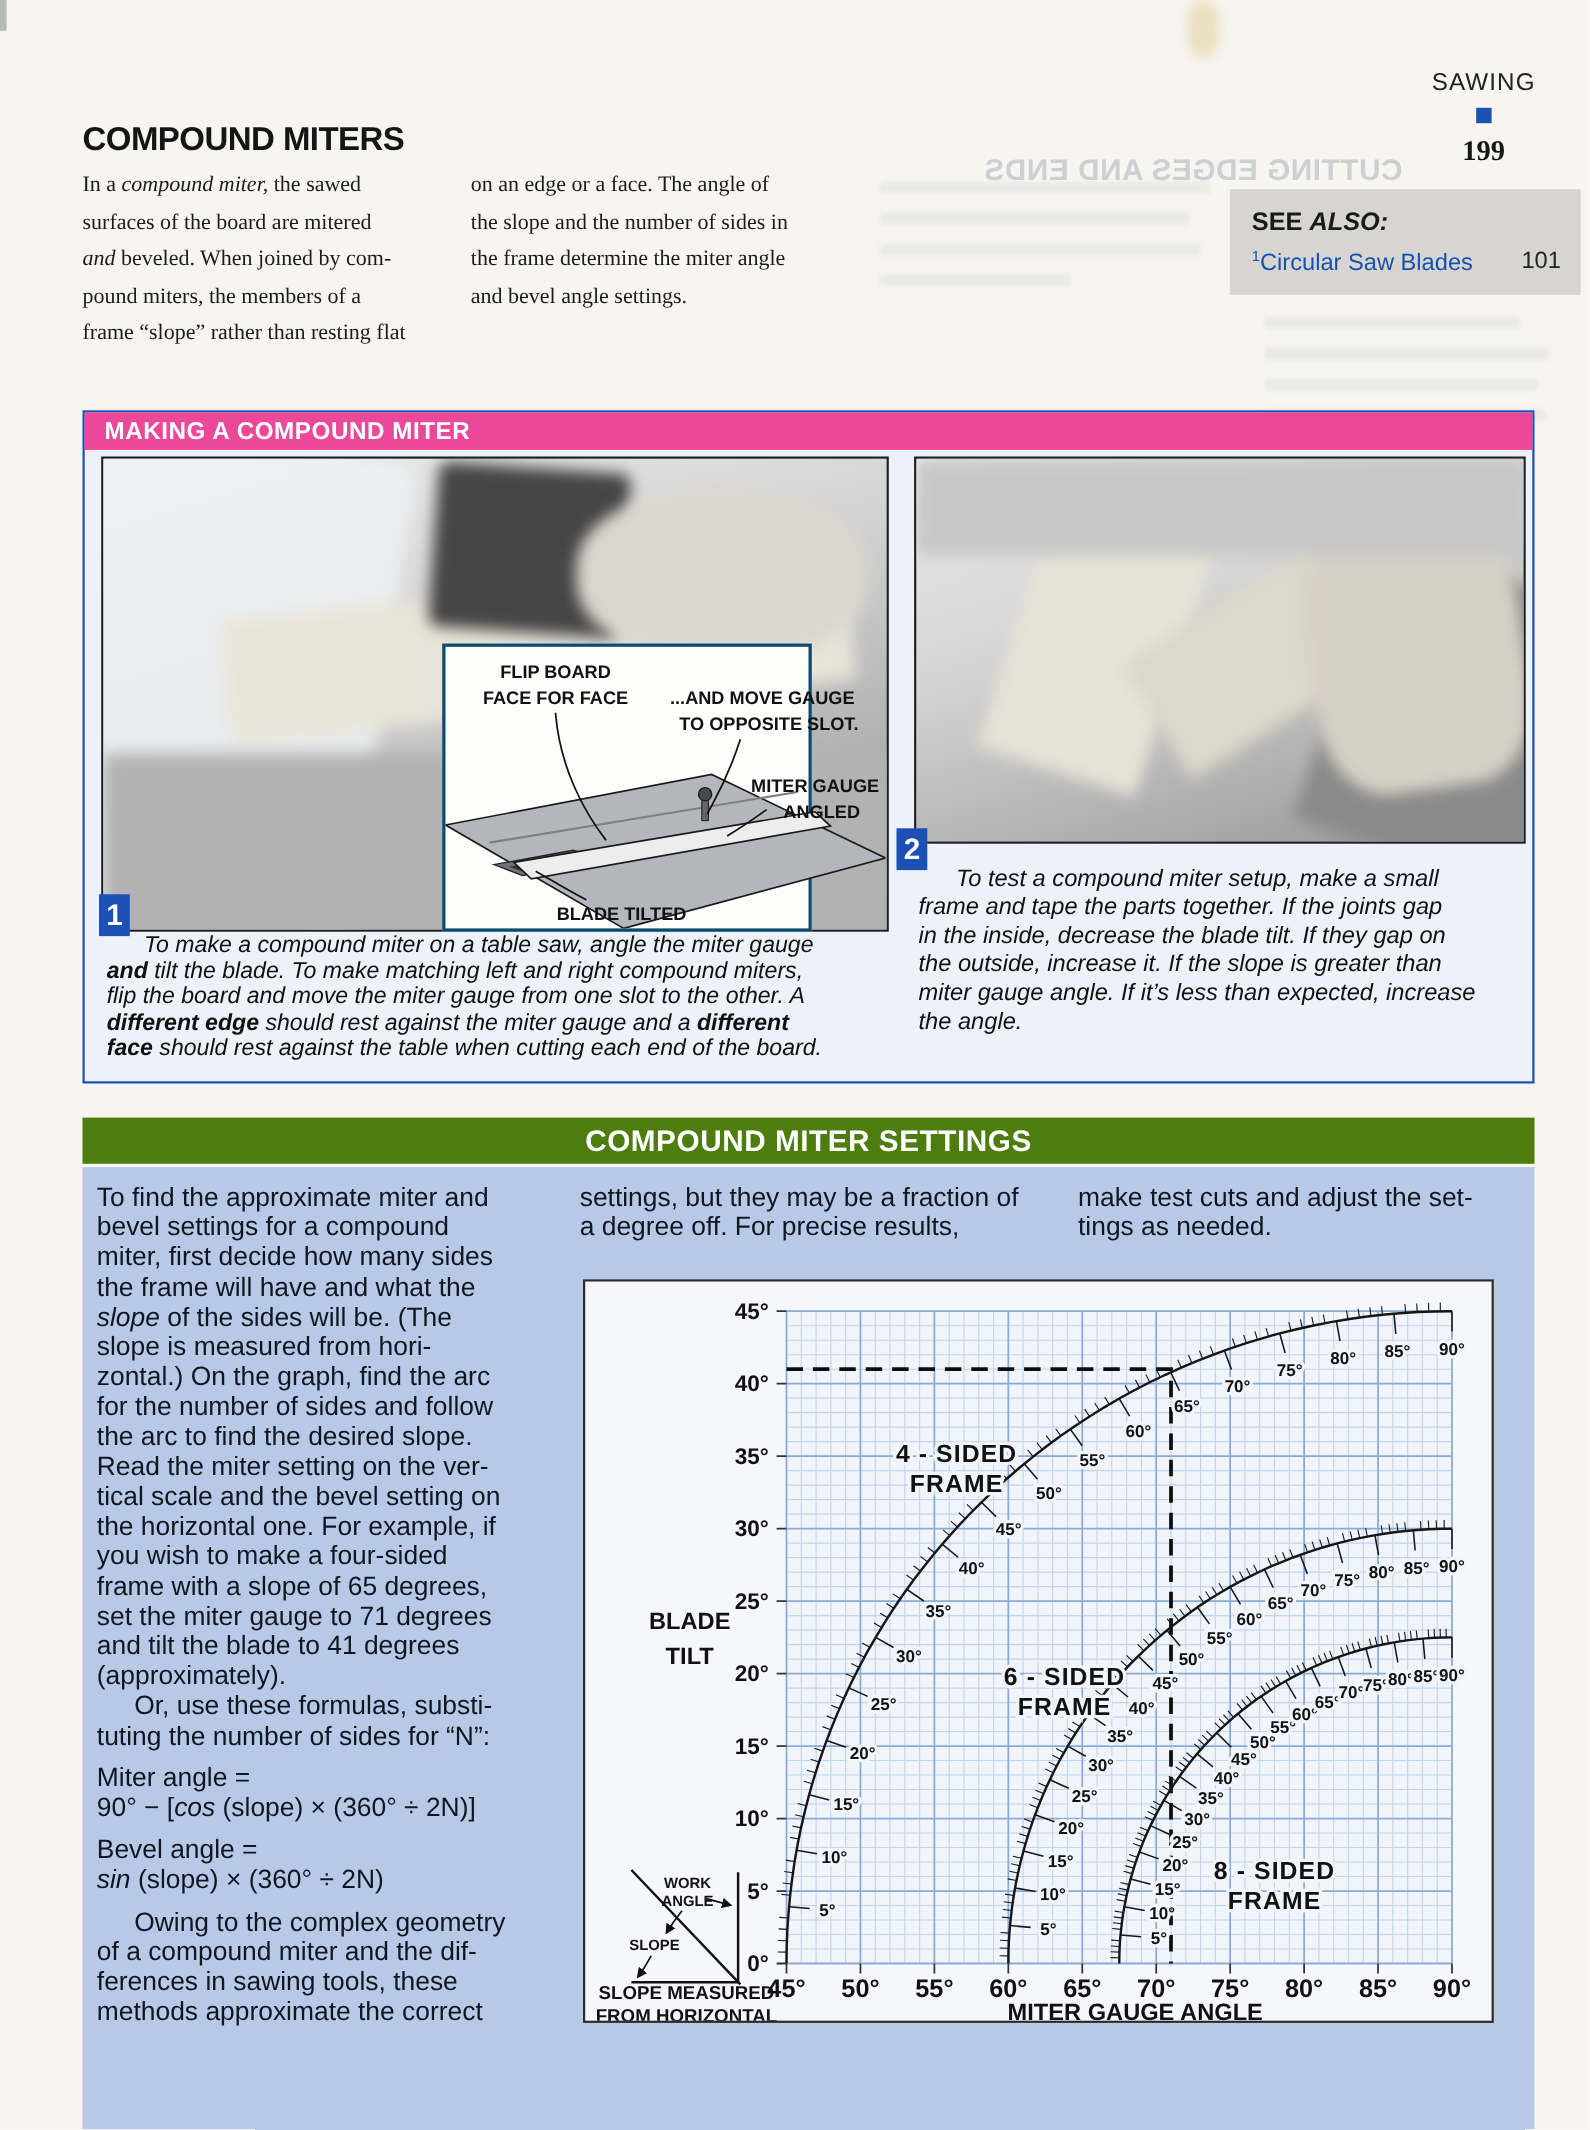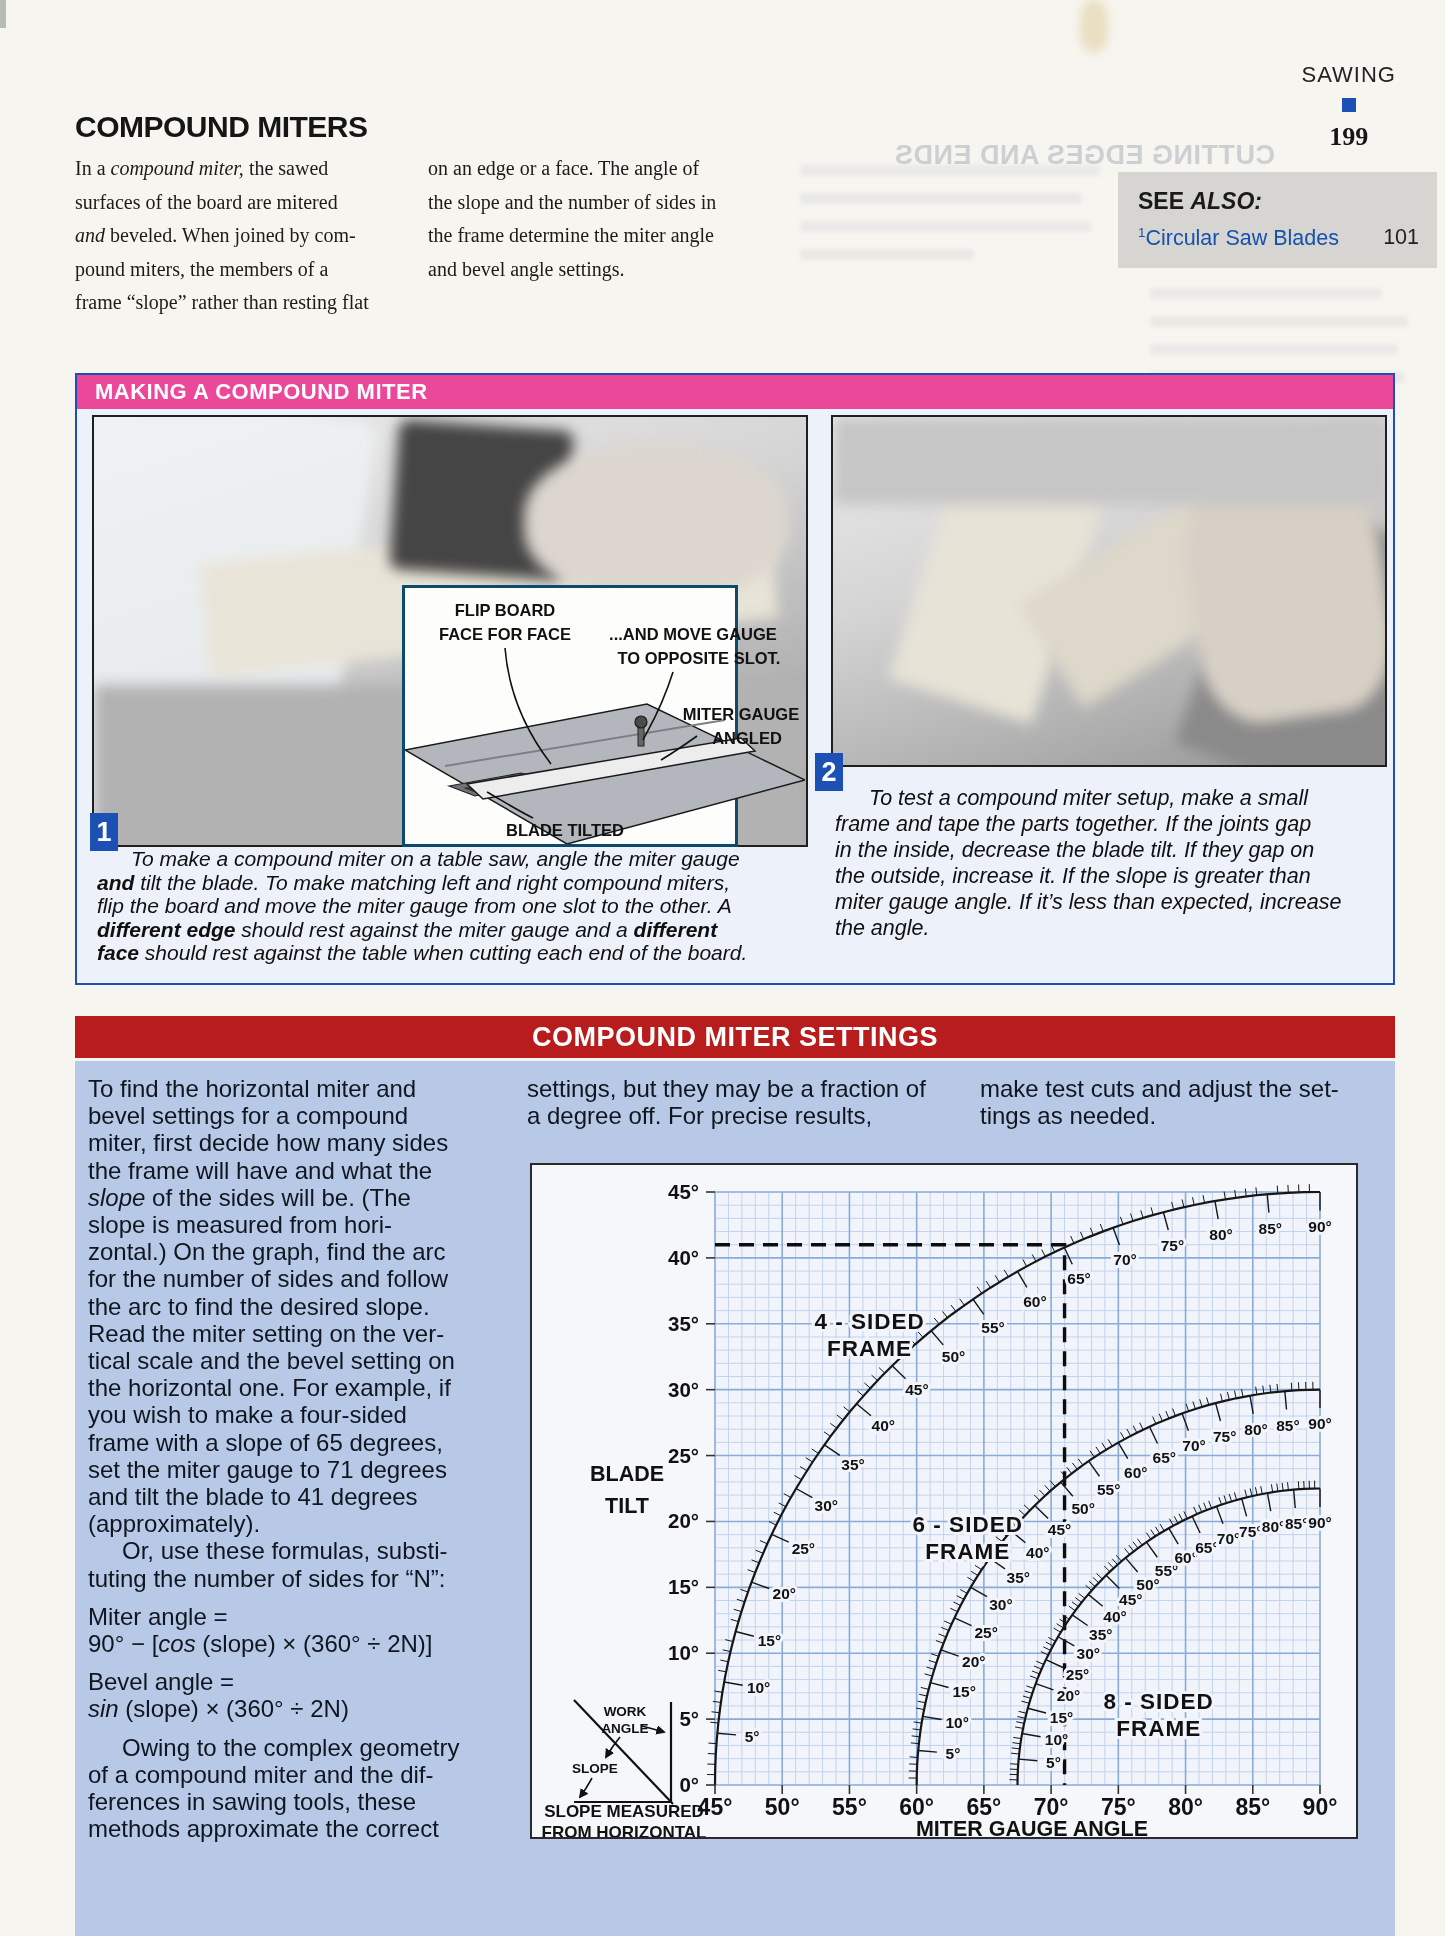--- a/index.html
+++ b/index.html
@@ -52,21 +52,21 @@
   .badge{position:absolute;width:28px;height:38px;background:#1d50b4;color:#fff;
      font-weight:700;font-size:27px;display:flex;align-items:center;justify-content:center;}
   .caption{position:absolute;font-style:italic;font-size:21px;color:#101010;}
   .cap1{line-height:23.6px;}
   .cap2{line-height:26px;font-size:21.5px;}
 
   .inset{position:absolute;left:325px;top:210px;width:336px;height:262px;background:#fdfdfc;
      border:3px solid #0c4a6e;box-sizing:border-box;}
 
   
-  .setbar{top:1016px;left:75px;width:1320px;height:42px;background:#b91c1c;color:#fff;
+  .setbar{top:1016px;left:75px;width:1320px;height:42px;background:#4d7c0f;color:#fff;
      font-weight:700;font-size:27px;letter-spacing:.5px;display:flex;align-items:center;justify-content:center;}
   .setpanel{top:1061px;left:75px;width:1320px;height:875px;background:#b7c9e7;}
   .setcol{position:absolute;font-size:24px;line-height:27.2px;color:#10161f;}
   .chartbox{position:absolute;left:455px;top:102px;width:828px;height:676px;background:#f6f7fb;
      border:2px solid #2a2a2a;box-sizing:border-box;}
   .chartbox svg{display:block;}
   text{fill:#111;}
   .halo{paint-order:stroke;stroke:#f1f4fb;stroke-width:6px;}
 </style>
 </head>
@@ -190,21 +190,21 @@
         <div class="tl"><span>the angle.</span></div>
       </div>
   </div>
 
   <div class="abs setbar">
     <span>COMPOUND MITER SETTINGS</span>
   </div>
 
   <div class="abs setpanel">
     <div class="setcol" style="left:13px;top:14px;">
-        <div class="tl"><span>To find the horizontal miter and</span></div>
+        <div class="tl"><span>To find the approximate miter and</span></div>
         <div class="tl"><span>bevel settings for a compound</span></div>
         <div class="tl"><span>miter, first decide how many sides</span></div>
         <div class="tl"><span>the frame will have and what the</span></div>
         <div class="tl"><span class="i">slope</span><span> of the sides will be. (The</span></div>
         <div class="tl"><span>slope is measured from hori-</span></div>
         <div class="tl"><span>zontal.) On the graph, find the arc</span></div>
         <div class="tl"><span>for the number of sides and follow</span></div>
         <div class="tl"><span>the arc to find the desired slope.</span></div>
         <div class="tl"><span>Read the miter setting on the ver-</span></div>
         <div class="tl"><span>tical scale and the bevel setting on</span></div>

